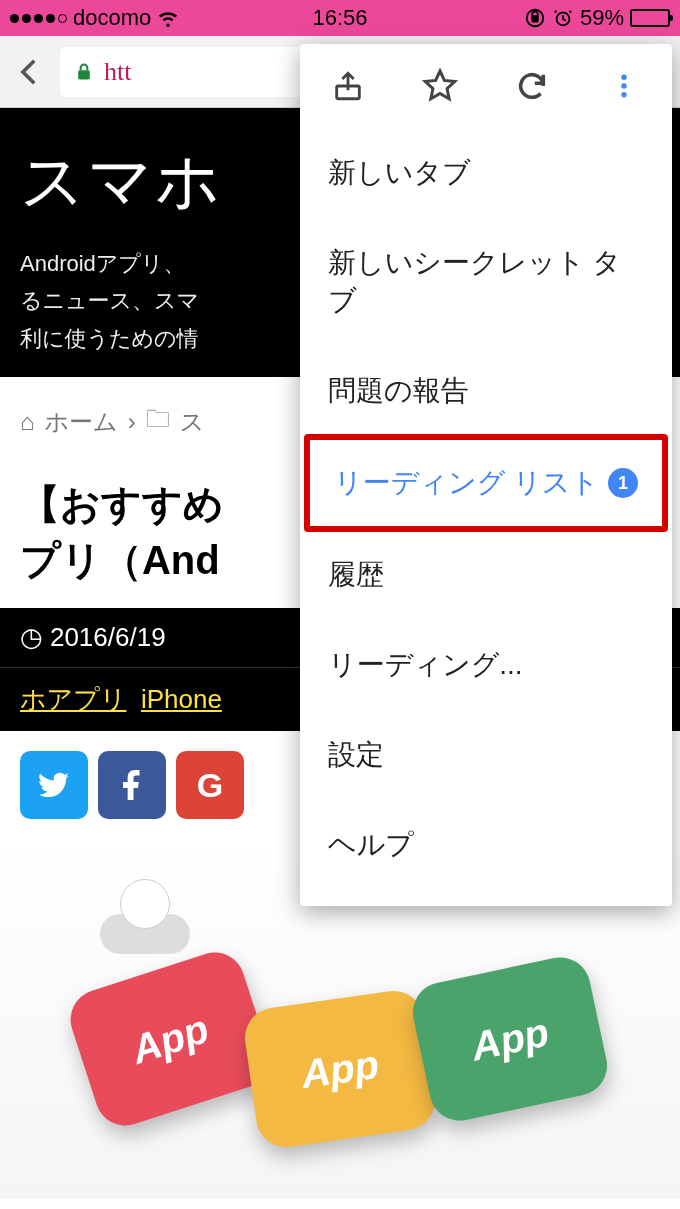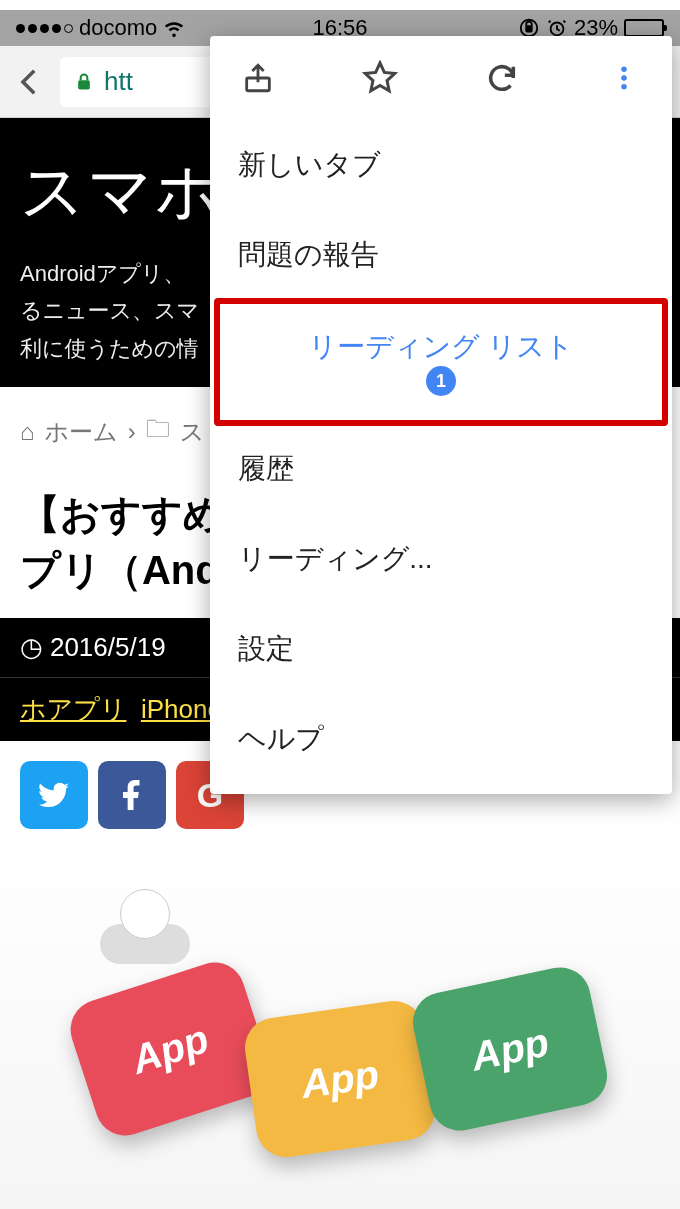--- a/index.html
+++ b/index.html
@@ -8,28 +8,27 @@
     height: 1209px;
     font-family: -apple-system, "Hiragino Sans", "Hiragino Kaku Gothic ProN", sans-serif;
     background: #fff;
     position: relative;
     overflow: hidden;
   }
 
   
   .status-bar {
     height: 36px;
-    background: #a3a3a3;
+    background: #ec4899;
     display: flex;
     align-items: center;
     justify-content: space-between;
-    padding: 0 16px;
+    padding: 0 10px;
     font-size: 22px;
     color: #000;
-    margin-top: 10px;
   }
   .status-left, .status-right { display: flex; align-items: center; gap: 6px; }
   .status-center { position: absolute; left: 50%; transform: translateX(-50%); font-weight: 400; }
   .signal-dots { display: flex; gap: 3px; }
   .signal-dot { width: 9px; height: 9px; border-radius: 50%; background: #000; }
   .signal-dot.empty { background: transparent; border: 1px solid #000; }
   .wifi-icon, .lock-rot-icon, .alarm-icon { width: 22px; height: 22px; }
   .battery-icon { width: 40px; height: 18px; border: 2px solid #000; border-radius: 3px; position: relative; }
   .battery-icon::after { content:""; position:absolute; right:-5px; top:4px; width:3px; height:6px; background:#000; border-radius:0 2px 2px 0;}
   .battery-fill { width:60%; height:100%; background:#000; }
@@ -51,21 +50,21 @@
     background: #fff;
     border-radius: 6px;
     display: flex;
     align-items: center;
     padding: 0 14px;
     gap: 10px;
     font-size: 26px;
     color: #555;
   }
   .lock-green { color: #1a8a3a; font-size: 20px; }
-  .addr-text { color: #0f766e; }
+  .addr-text { color: #be185d; font-family: Liberation Serif, serif; }
 
   
   .page-bg { position: relative; }
   .hero {
     background: #000;
     color: #fff;
     padding: 30px 20px 20px;
   }
   .hero-title { font-size: 64px; font-weight: 400; letter-spacing: 2px; }
   .hero-sub { font-size: 22px; line-height: 1.7; margin-top: 20px; color: #eee; }
@@ -107,28 +106,28 @@
   .k3 { background:#4aa36a; left:420px; top:130px; transform: rotate(-12deg);}
   .figure {
     position:absolute; left:90px; top:20px; width:120px; height:100px;
   }
   .fig-head { width:50px; height:50px; background:#fff; border:1px solid #ccc; border-radius:50%; position:absolute; left:30px; top:20px;}
   .fig-body { width:90px; height:40px; background:#ddd; border-radius:20px; position:absolute; left:10px; top:55px;}
 
   
   .menu {
     position: absolute;
-    top: 36px;
+    top: 44px;
     right: 8px;
-    width: 462px;
+    width: 372px;
     background: #fff;
     border-radius: 4px;
     box-shadow: 0 6px 24px rgba(0,0,0,0.35);
     z-index: 100;
-    padding-bottom: 10px;
+    padding-bottom: 16px;
   }
   .menu-icons {
     display: flex;
     justify-content: space-between;
     align-items: center;
     padding: 22px 28px;
   }
   .menu-icons .icon { width: 40px; height: 40px; display:flex; align-items:center; justify-content:center; }
   .menu-item {
     padding: 26px 28px;
@@ -137,21 +136,20 @@
     display: flex;
     align-items: center;
     justify-content: space-between;
   }
   .menu-item.highlighted {
     color: #4285f4;
     border: 6px solid #d40000;
     border-radius: 4px;
     margin: -2px 4px;
     padding: 24px 24px;
-    flex-direction: column;
   }
   .badge {
     width: 30px; height: 30px; background:#4285f4; color:#fff;
     border-radius:50%; display:flex; align-items:center; justify-content:center;
     font-size:18px; font-weight:700;
   }
 
   svg { display: block; }
 </style>
 </head>
@@ -182,21 +180,21 @@
           <path d="M9 10V8a3 3 0 016 0v2" stroke="#000"></path>
         </svg>
     </span>
     <span>
       <svg class="alarm-icon" viewBox="0 0 24 24" fill="#000">
           <circle cx="12" cy="13" r="7" fill="none" stroke="#000" stroke-width="2"></circle>
           <path d="M12 9v4l3 2" stroke="#000" stroke-width="2" fill="none"></path>
           <path d="M5 4L3 6M19 4l2 2" stroke="#000" stroke-width="2"></path>
         </svg>
     </span>
-    <span>23%</span>
+    <span>59%</span>
     <span class="battery-icon"><span class="battery-fill"></span></span>
   </div>
 </div>
 
 <div class="toolbar">
   <div class="back-arrow">
     <svg width="34" height="34" viewBox="0 0 24 24" fill="none" stroke="#555" stroke-width="2.5">
         <path d="M15 4l-8 8 8 8"></path>
       </svg>
   </div>
@@ -225,21 +223,21 @@
     <span>›</span>
     <span class="folder-ic">🗀</span>
     <span>ス</span>
   </div>
 
   <div class="article-title" style="white-space:pre-line">【おすすめ
 プリ（And</div>
 
   <div class="meta-bar">
     <span>◷</span>
-    <span>2016/5/19</span>
+    <span>2016/6/19</span>
   </div>
   <div class="meta-links">
     <a>ホアプリ</a><span>, </span><a>iPhone</a>
   </div>
 
   <div class="share-row">
     <div class="share-btn tw">
       <svg width="36" height="36" viewBox="0 0 24 24" fill="#fff">
           <path d="M22 5.8c-.7.3-1.5.6-2.3.7.8-.5 1.5-1.3 1.8-2.3-.8.5-1.7.8-2.6 1a4.1 4.1 0 00-7 3.7C8.3 8.7 5 7 2.8 4.3c-.4.6-.6 1.4-.6 2.2 0 1.4.7 2.7 1.9 3.4-.7 0-1.3-.2-1.9-.5 0 2 1.4 3.7 3.3 4-.3.1-.7.1-1.1.1l-.8-.1c.5 1.7 2.1 2.9 3.9 2.9A8.3 8.3 0 012 18.5 11.7 11.7 0 008.3 20c7.5 0 11.7-6.3 11.7-11.7v-.5c.8-.6 1.5-1.3 2-2z"></path>
         </svg>
@@ -287,20 +285,23 @@
           <circle cx="12" cy="12" r="2.2"></circle>
           <circle cx="12" cy="19" r="2.2"></circle>
         </svg>
     </div>
   </div>
 
   <div class="menu-item">
     <span>新しいタブ</span>
   </div>
   <div class="menu-item">
+    <span>新しいシークレット タブ</span>
+  </div>
+  <div class="menu-item">
     <span>問題の報告</span>
   </div>
   <div class="menu-item highlighted">
     <span>リーディング リスト</span>
     <span class="badge">1</span>
   </div>
   <div class="menu-item">
     <span>履歴</span>
   </div>
   <div class="menu-item">

